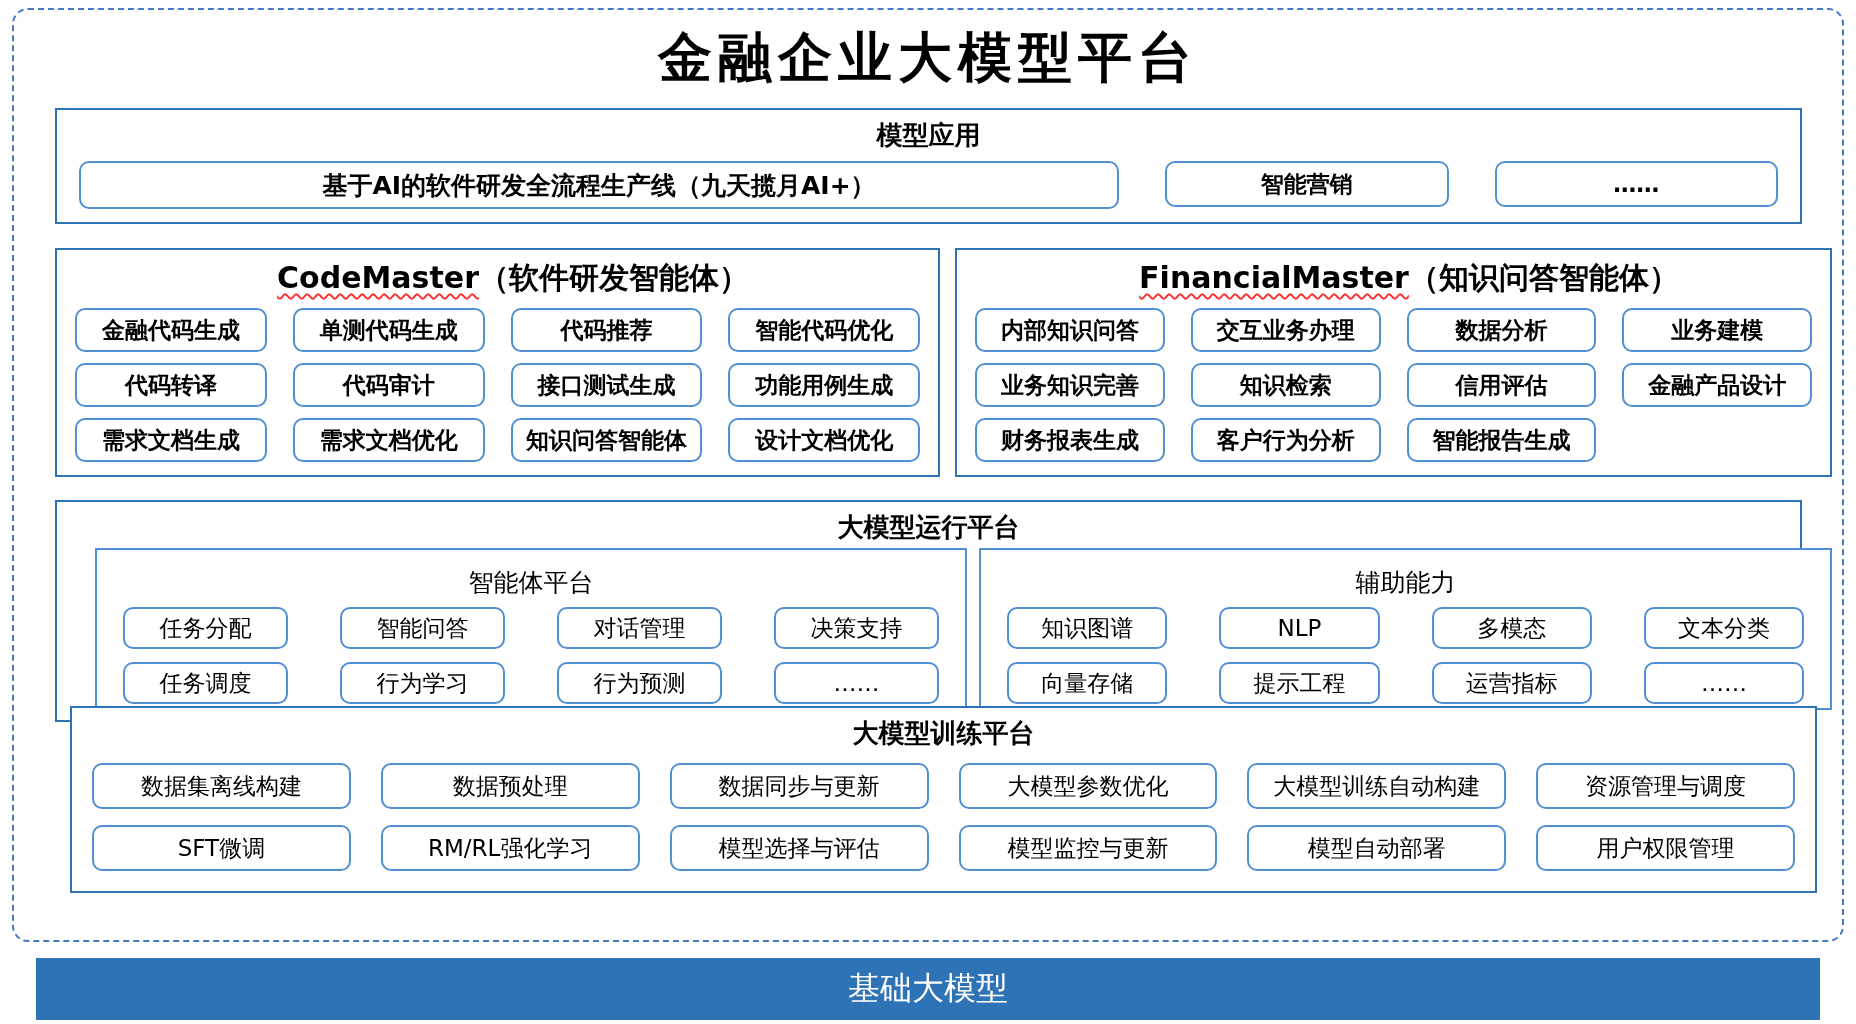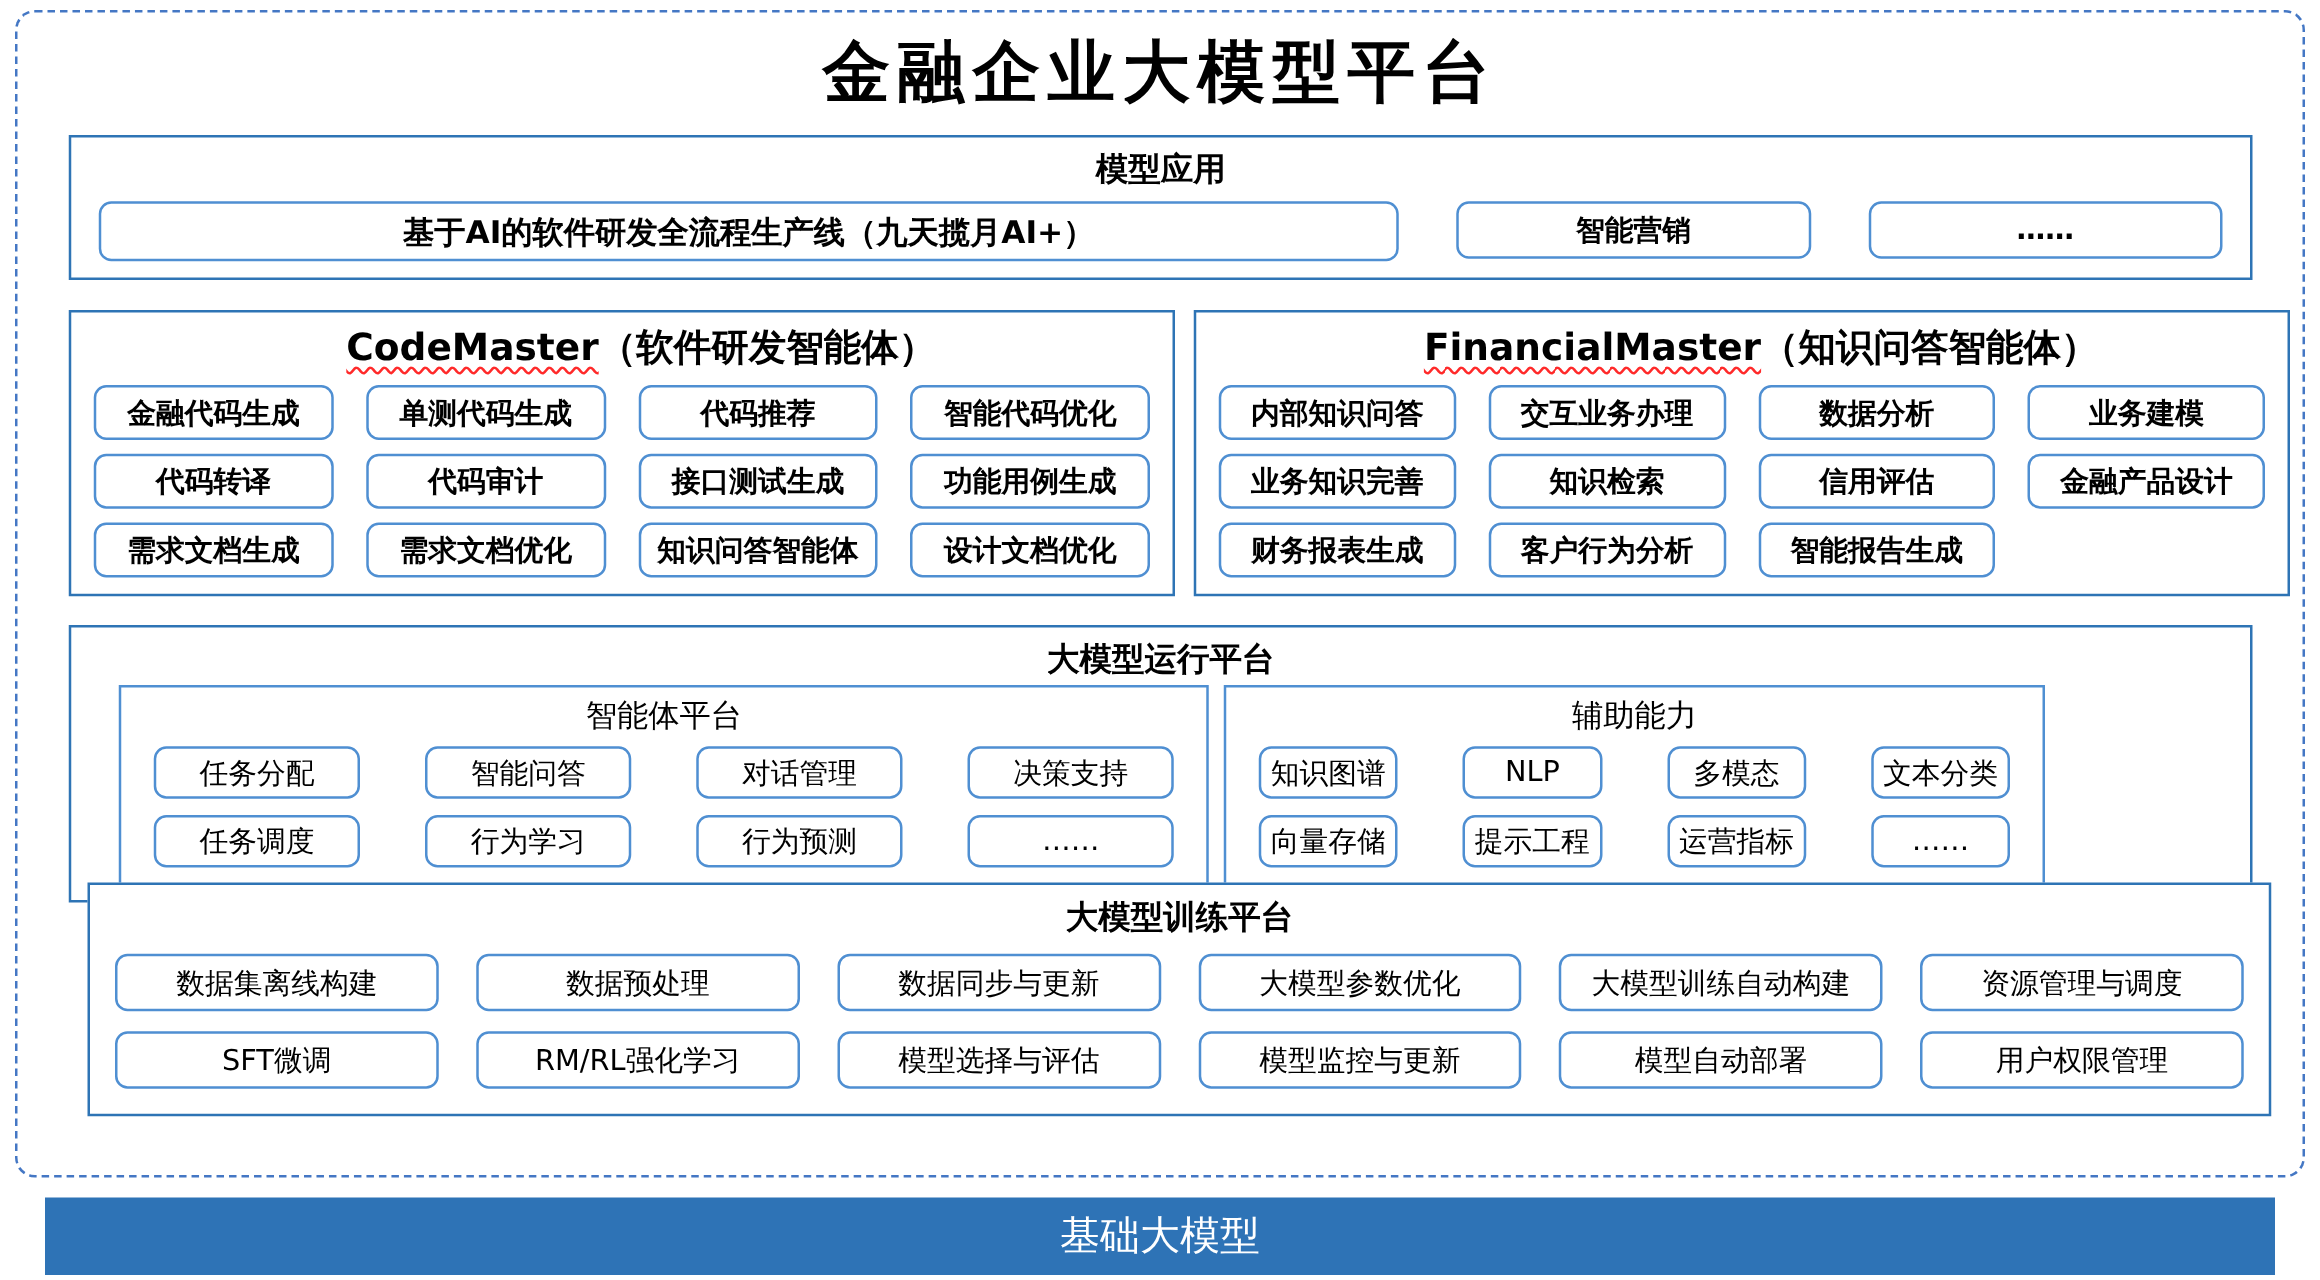--- a/index.html
+++ b/index.html
@@ -56,22 +56,22 @@
   }
   .agent-grid .cell{height:44px;}
 
   
   .sec3{top:500px;height:222px;}
   .group{
     position:absolute;top:46px;height:162px;
     border:2px solid var(--box_border,#4F8FD2);box-sizing:border-box;background:#fff;
   }
   .group0{left:38px;width:872px;}
-  .group1{left:922px;width:657px;}
-  .group-title{text-align:center;font-size:25px;padding-top:6px;}
+  .group1{left:922px;width:853px;}
+  .group-title{text-align:center;font-size:25px;padding-top:6px;margin-top:10px;}
   .group-grid{
     display:grid;grid-template-columns:repeat(4,1fr);
     gap:13px 52px;padding:8px 26px 0 26px;
   }
   .group-grid .cell{height:42px;font-size:23px;}
 
   
   .sec4{top:706px;height:187px;margin-left:15px;}
   .train-grid{
     display:grid;grid-template-columns:repeat(6,1fr);

